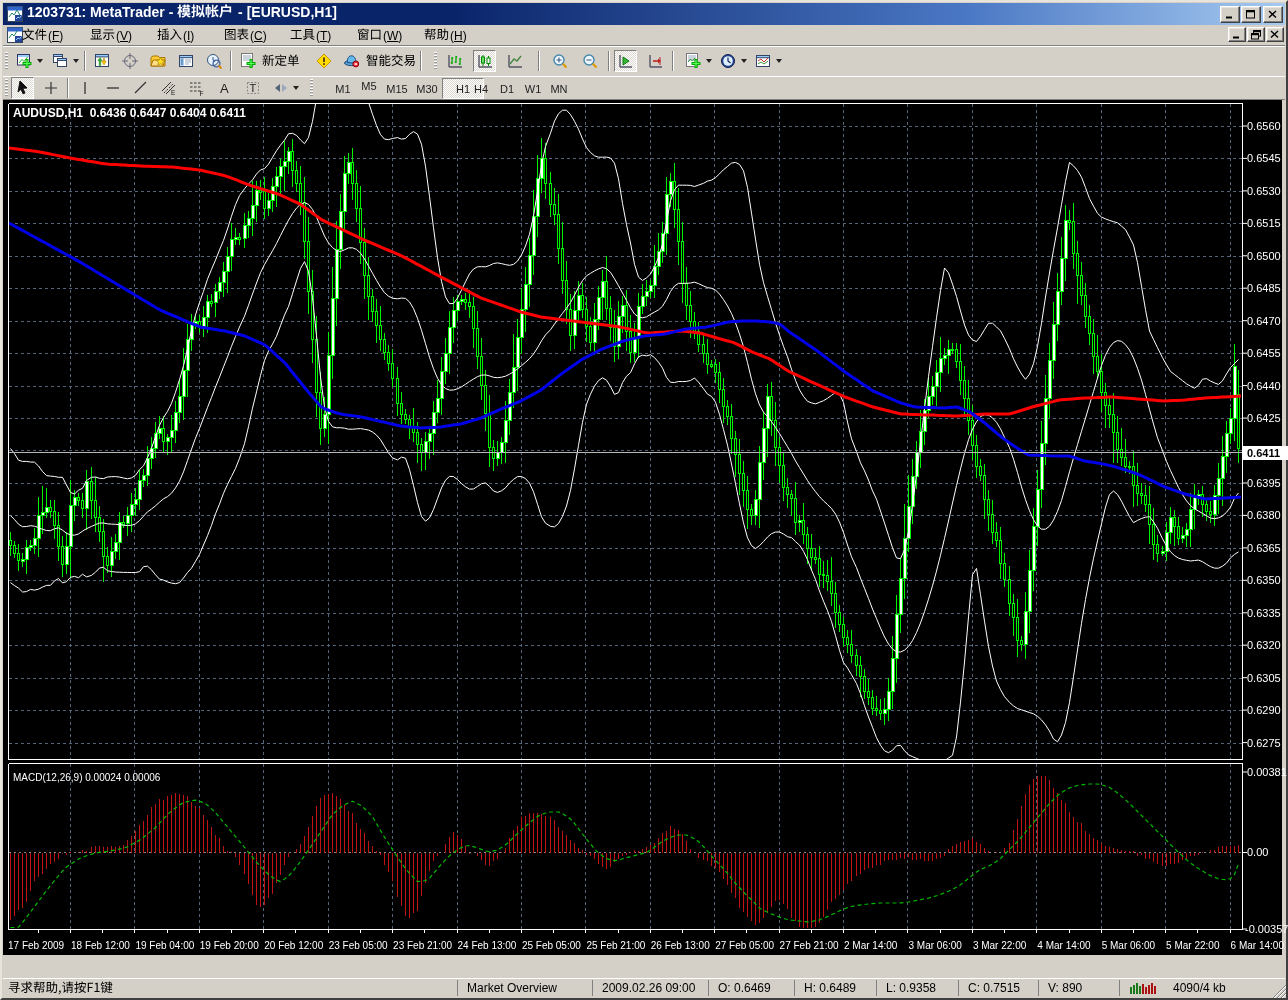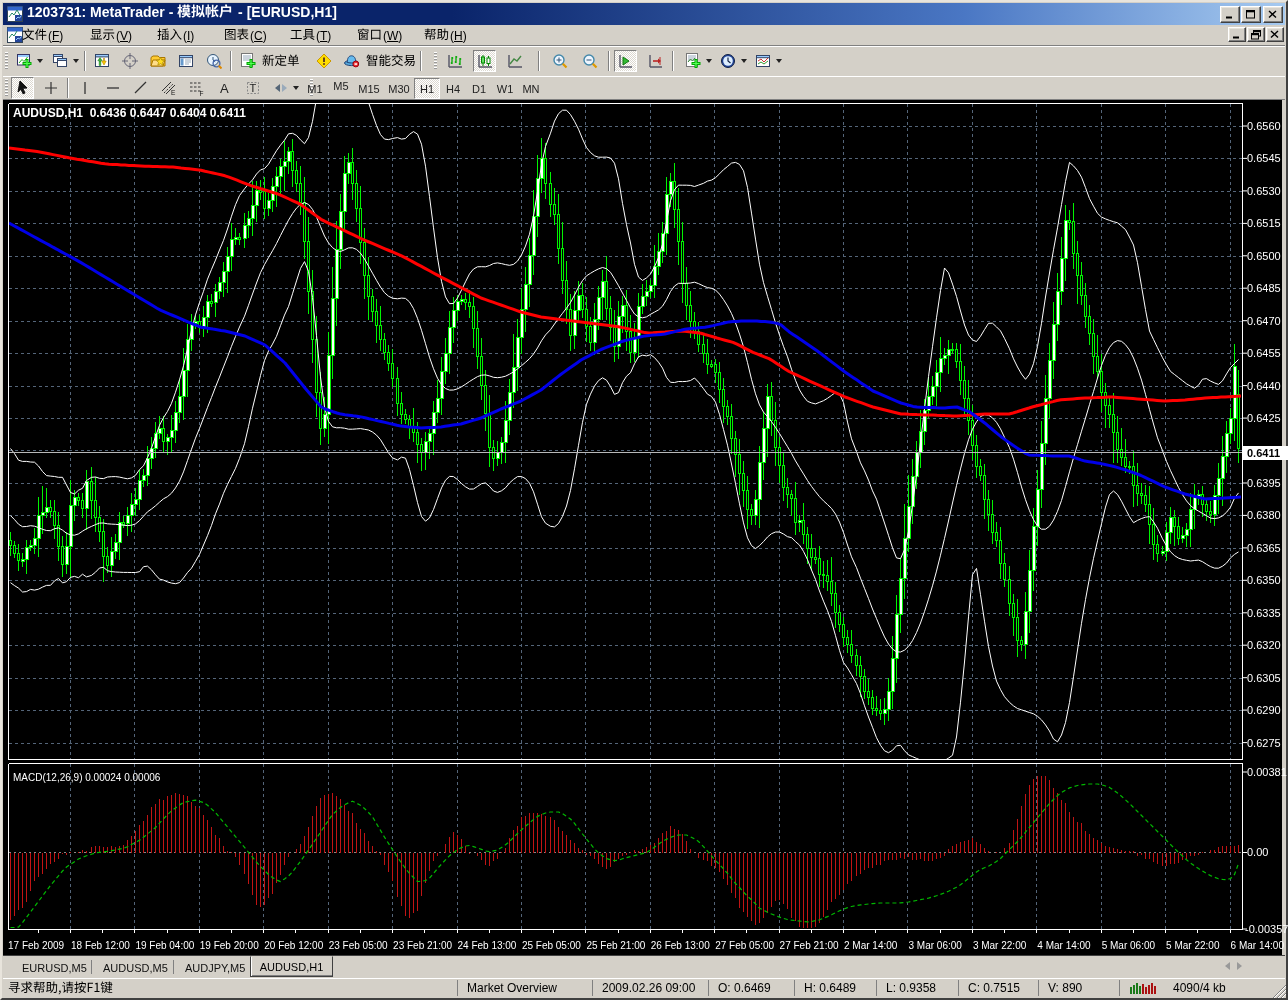--- a/index.html
+++ b/index.html
@@ -384,26 +384,26 @@
       </svg>
     </div>
     <div style="position:absolute;left:269px;top:77px;width:23px;height:22px;border:1px solid transparent;display:flex;align-items:center;justify-content:center">
       <svg width="16" height="16" viewBox="0 0 16 16">
         <path d="M2 8l5-4v8z" fill="#567"></path>
         <path d="M14 8l-5-4v8z" fill="#9ab"></path>
       </svg>
     </div>
     <div style="position:absolute;left:293px;top:86px;width:0;height:0;border-left:3.5px solid transparent;border-right:3.5px solid transparent;border-top:4px solid #222"></div>
     <div style="position:absolute;left:310px;top:79px;width:3px;height:18px;background:repeating-linear-gradient(180deg,#fff 0,#fff 1px,#999 1px,#999 2px,#d4d0c8 2px,#d4d0c8 3px)"></div>
-    <div class="abs" style="left:300px;top:77px;width:262px;height:23px">
+    <div class="abs" style="left:328px;top:77px;width:262px;height:23px">
       <div style="position:absolute;left:2px;top:1px;width:26px;height:21px;border:1px solid transparent;font:11px 'Liberation Sans',sans-serif;color:#222;display:flex;align-items:center;justify-content:center">M1</div>
       <div style="position:absolute;left:28px;top:1px;width:26px;height:15px;border:1px solid transparent;font:11px 'Liberation Sans',sans-serif;color:#222;display:flex;align-items:center;justify-content:center">M5</div>
       <div style="position:absolute;left:54px;top:1px;width:30px;height:21px;border:1px solid transparent;font:11px 'Liberation Sans',sans-serif;color:#222;display:flex;align-items:center;justify-content:center">M15</div>
       <div style="position:absolute;left:84px;top:1px;width:30px;height:21px;border:1px solid transparent;font:11px 'Liberation Sans',sans-serif;color:#222;display:flex;align-items:center;justify-content:center">M30</div>
-      <div style="position:absolute;left:114px;top:1px;width:26px;height:21px;background:repeating-conic-gradient(#fff 0 25%,#dcd8d0 0 50%);background-size:2px 2px;border:1px solid;border-color:#808080 #fff #fff #808080;font:11px 'Liberation Sans',sans-serif;color:#222;display:flex;align-items:center;justify-content:center">H1</div>
+      <div style="position:absolute;left:114px;top:1px;width:42px;height:21px;background:repeating-conic-gradient(#fff 0 25%,#dcd8d0 0 50%);background-size:2px 2px;border:1px solid;border-color:#808080 #fff #fff #808080;font:11px 'Liberation Sans',sans-serif;color:#222;display:flex;align-items:center;justify-content:center">H1</div>
       <div style="position:absolute;left:140px;top:1px;width:26px;height:21px;border:1px solid transparent;font:11px 'Liberation Sans',sans-serif;color:#222;display:flex;align-items:center;justify-content:center">H4</div>
       <div style="position:absolute;left:166px;top:1px;width:26px;height:21px;border:1px solid transparent;font:11px 'Liberation Sans',sans-serif;color:#222;display:flex;align-items:center;justify-content:center">D1</div>
       <div style="position:absolute;left:192px;top:1px;width:26px;height:21px;border:1px solid transparent;font:11px 'Liberation Sans',sans-serif;color:#222;display:flex;align-items:center;justify-content:center">W1</div>
       <div style="position:absolute;left:218px;top:1px;width:26px;height:21px;border:1px solid transparent;font:11px 'Liberation Sans',sans-serif;color:#222;display:flex;align-items:center;justify-content:center">MN</div>
     </div>
     <div class="abs" style="left:3px;top:99px;width:1282px;height:1px;background:#808080"></div>
     <svg width="1288" height="1000" style="position:absolute;left:0;top:0">
       <rect x="3" y="100" width="1279" height="855" fill="#000"></rect>
       <defs>
         <clipPath id="mp">
@@ -527,30 +527,20 @@
         <text x="1247" y="776">0.00381</text>
         <text x="1247" y="856">0.00</text>
         <text x="1245" y="933">-0.00357</text>
       </g>
       <path d="M1242.5 126.0H1247M1242.5 158.4H1247M1242.5 190.9H1247M1242.5 223.4H1247M1242.5 255.8H1247M1242.5 288.2H1247M1242.5 320.7H1247M1242.5 353.2H1247M1242.5 385.6H1247M1242.5 418.1H1247M1242.5 450.5H1247M1242.5 483.0H1247M1242.5 515.4H1247M1242.5 547.9H1247M1242.5 580.3H1247M1242.5 612.8H1247M1242.5 645.2H1247M1242.5 677.7H1247M1242.5 710.1H1247M1242.5 742.6H1247M1242.5 772H1247M1242.5 852.5H1247M1242.5 929H1247" stroke="#fff" stroke-width="1"></path>
       <rect x="1243" y="446" width="45" height="14" fill="#fff"></rect>
       <text x="1247" y="457" font-family="Liberation Sans, sans-serif" font-size="11px" font-weight="bold" fill="#000">0.6411</text>
       <text x="13" y="117" font-family="Liberation Sans, sans-serif" font-size="12px" font-weight="bold" fill="#fff">AUDUSD,H1&nbsp;&nbsp;0.6436 0.6447 0.6404 0.6411</text>
       <text x="13" y="781" font-family="Liberation Sans, sans-serif" font-size="10px" fill="#fff">MACD(12,26,9) 0.00024 0.00006</text>
     </svg>
-    <div class="abs" style="left:3px;top:955px;width:1282px;height:23px;background:#d4d0c8;border-top:1px solid #404040">
-      <div class="abs" style="left:19px;top:3px;height:17px;font:11px 'Liberation Sans',sans-serif;color:#111;display:flex;align-items:center">EURUSD,M5</div>
-      <div class="abs" style="left:100px;top:3px;height:17px;font:11px 'Liberation Sans',sans-serif;color:#111;display:flex;align-items:center">AUDUSD,M5</div>
-      <div class="abs" style="left:182px;top:3px;height:17px;font:11px 'Liberation Sans',sans-serif;color:#111;display:flex;align-items:center">AUDJPY,M5</div>
-      <div class="abs" style="left:88px;top:4px;width:1px;height:14px;background:#808080"></div>
-      <div class="abs" style="left:170px;top:4px;width:1px;height:14px;background:#808080"></div>
-      <div class="abs" style="left:247px;top:0;width:83px;height:21px;background:#d4d0c8;border:1px solid #404040;border-top:1px solid #d4d0c8;box-shadow:inset 1px 0 0 #fff,inset 0 -1px 0 #808080;font:11px 'Liberation Sans',sans-serif;color:#000;display:flex;align-items:center;justify-content:center">AUDUSD,H1</div>
-      <div class="abs" style="left:1222px;top:6px;width:0;height:0;border-top:4px solid transparent;border-bottom:4px solid transparent;border-right:5px solid #999"></div>
-      <div class="abs" style="left:1234px;top:6px;width:0;height:0;border-top:4px solid transparent;border-bottom:4px solid transparent;border-left:5px solid #999"></div>
-    </div>
     <div class="abs" style="left:3px;top:978px;width:1282px;height:20px;background:#d4d0c8;border-top:1px solid #fff;font:12px 'Liberation Sans',sans-serif;color:#000">
       <div class="abs" style="left:5px;top:2px"><svg width="106" height="15" viewBox="0 0 106 15" style="vertical-align:-2.0px">
           <g fill="#000" transform="translate(0,11.00)">
             <path transform="translate(0.0,0) scale(0.012500,-0.012500)" d="M256 209C312 160 373 89 401 41L462 84C433 132 372 198 313 246ZM654 422V323H67V251H654V26C654 11 648 7 631 6C613 6 548 5 480 7C490 -13 502 -45 505 -66C597 -67 653 -66 686 -54C721 -42 731 -20 731 25V251H955V323H731V422ZM200 647V586H740V488H168V428H818V797H170V738H740V647Z"></path>
             <path transform="translate(12.5,0) scale(0.012500,-0.012500)" d="M117 501C180 444 252 363 283 309L344 354C311 408 237 485 174 540ZM43 89 90 21C193 80 330 162 460 242V22C460 2 453 -3 434 -4C414 -4 349 -5 280 -2C292 -25 303 -60 308 -82C396 -82 456 -80 490 -67C523 -54 537 -31 537 22V420C623 235 749 82 912 4C924 24 949 54 967 69C858 116 763 198 687 299C753 356 835 437 896 508L832 554C786 492 711 412 648 355C602 426 565 505 537 586V599H939V672H816L859 721C818 754 737 802 674 834L629 786C690 755 765 707 806 672H537V838H460V672H65V599H460V320C308 233 145 141 43 89Z"></path>
             <path transform="translate(25.0,0) scale(0.012500,-0.012500)" d="M274 840V761H66V700H274V627H87V568H274V544C274 528 272 510 266 490H50V429H237C206 384 154 340 69 311C86 297 110 273 122 257C231 300 291 366 322 429H540V490H344C348 510 350 528 350 544V568H513V627H350V700H534V761H350V840ZM584 798V303H656V733H827C800 690 767 640 734 596C822 547 855 502 855 466C855 445 848 431 830 423C818 419 803 416 788 415C759 413 723 414 680 418C692 401 702 374 704 355C743 351 786 352 820 355C840 357 863 363 880 371C913 389 930 417 929 461C929 506 900 554 814 607C856 657 900 718 938 770L886 801L873 798ZM150 262V-26H226V194H458V-78H536V194H789V58C789 45 785 41 768 40C752 40 693 40 629 41C639 23 651 -4 655 -24C739 -24 792 -24 824 -13C856 -2 866 19 866 56V262H536V341H458V262Z"></path>
             <path transform="translate(37.5,0) scale(0.012500,-0.012500)" d="M633 840C633 763 633 686 631 613H466V542H628C614 300 563 93 371 -26C389 -39 414 -64 426 -82C630 52 685 279 700 542H856C847 176 837 42 811 11C802 -1 791 -4 773 -4C752 -4 700 -3 643 1C656 -19 664 -50 666 -71C719 -74 773 -75 804 -72C836 -69 857 -60 876 -33C909 10 919 153 929 576C929 585 929 613 929 613H703C706 687 706 763 706 840ZM34 95 48 18C168 46 336 85 494 122L488 190L433 178V791H106V109ZM174 123V295H362V162ZM174 509H362V362H174ZM174 576V723H362V576Z"></path>
             <path transform="translate(50.0,0) scale(0.012500,-0.012500)" d="M75 -190C165 -152 221 -77 221 19C221 86 192 126 144 126C107 126 75 102 75 62C75 22 106 -2 142 -2L153 -1C152 -61 115 -109 53 -136Z"></path>
             <path transform="translate(53.5,0) scale(0.012500,-0.012500)" d="M107 772C159 725 225 659 256 617L307 670C276 711 208 773 155 818ZM42 526V454H192V88C192 44 162 14 144 2C157 -13 177 -44 184 -62C198 -41 224 -20 393 110C385 125 373 154 368 174L264 96V526ZM494 212H808V130H494ZM494 265V342H808V265ZM614 840V762H382V704H614V640H407V585H614V516H352V458H960V516H688V585H899V640H688V704H929V762H688V840ZM424 400V-79H494V75H808V5C808 -7 803 -11 790 -12C776 -13 728 -13 677 -11C687 -29 696 -57 699 -76C770 -76 816 -76 843 -64C872 -53 880 -33 880 4V400Z"></path>
             <path transform="translate(66.0,0) scale(0.012500,-0.012500)" d="M772 379C755 284 723 210 675 151C621 180 567 209 516 234C538 277 562 327 584 379ZM417 210C482 178 553 139 623 99C557 45 470 9 358 -16C371 -32 389 -64 395 -81C519 -49 615 -4 688 61C773 10 850 -41 900 -82L954 -24C901 16 824 65 739 114C794 182 831 269 853 379H959V447H612C631 497 649 547 663 594L587 605C573 556 553 501 531 447H355V379H502C474 315 444 256 417 210ZM383 712V517H454V645H873V518H945V712H711C701 752 684 803 668 845L593 831C606 795 620 750 630 712ZM177 840V639H42V568H177V319L30 277L48 204L177 244V7C177 -8 171 -12 158 -12C145 -13 104 -13 58 -12C68 -32 79 -62 81 -80C147 -80 188 -78 214 -67C240 -55 249 -35 249 7V267L377 309L367 376L249 340V568H357V639H249V840Z"></path>

